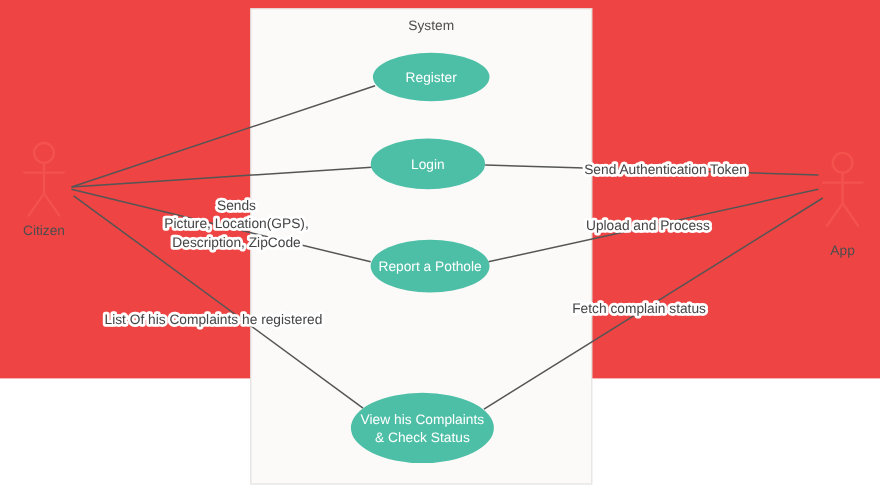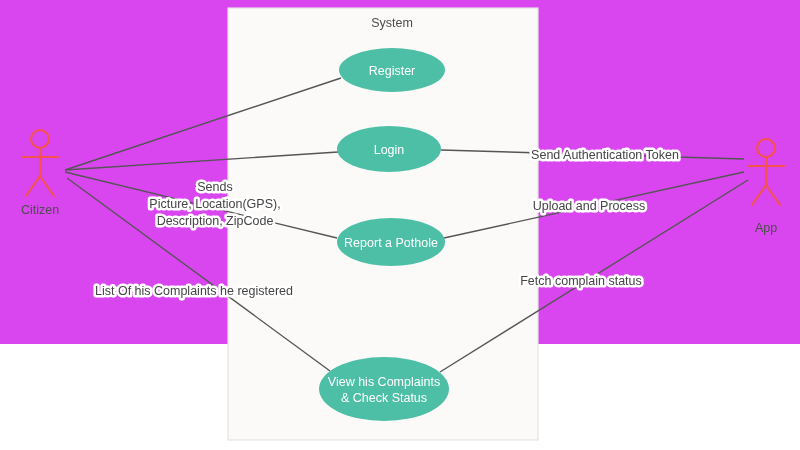--- a/index.html
+++ b/index.html
@@ -11,21 +11,21 @@
   body {
     width: 800px;
     height: 450px;
     overflow: hidden;
     font-family: "Liberation Sans", "DejaVu Sans", sans-serif;
   }
   #canvas-root {
     position: relative;
     width: 800px;
     height: 344px;
-    background: #d946ef;
+    background: #ef4444;
   }
   svg.diagram {
     position: absolute;
     top: 0;
     left: 0;
     width: 800px;
     height: 450px;
     display: block;
   }
   .sys-boundary-fill { fill: #fbfaf9; stroke: #e6e4e1; stroke-width: 1.2; }

